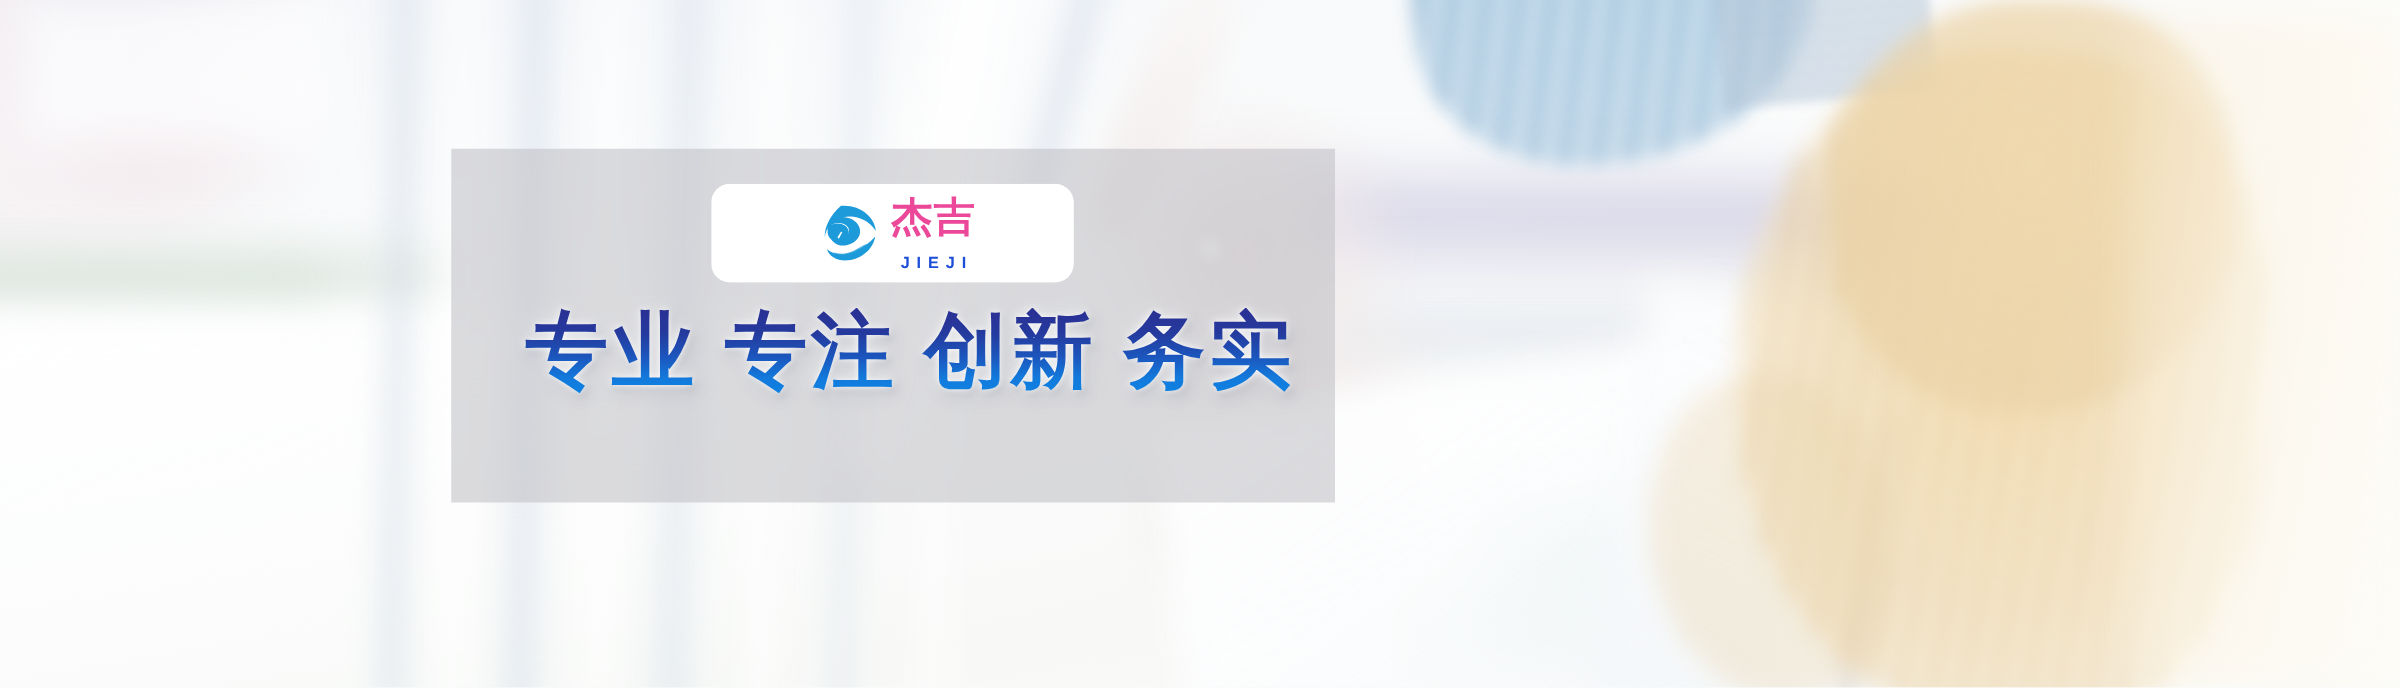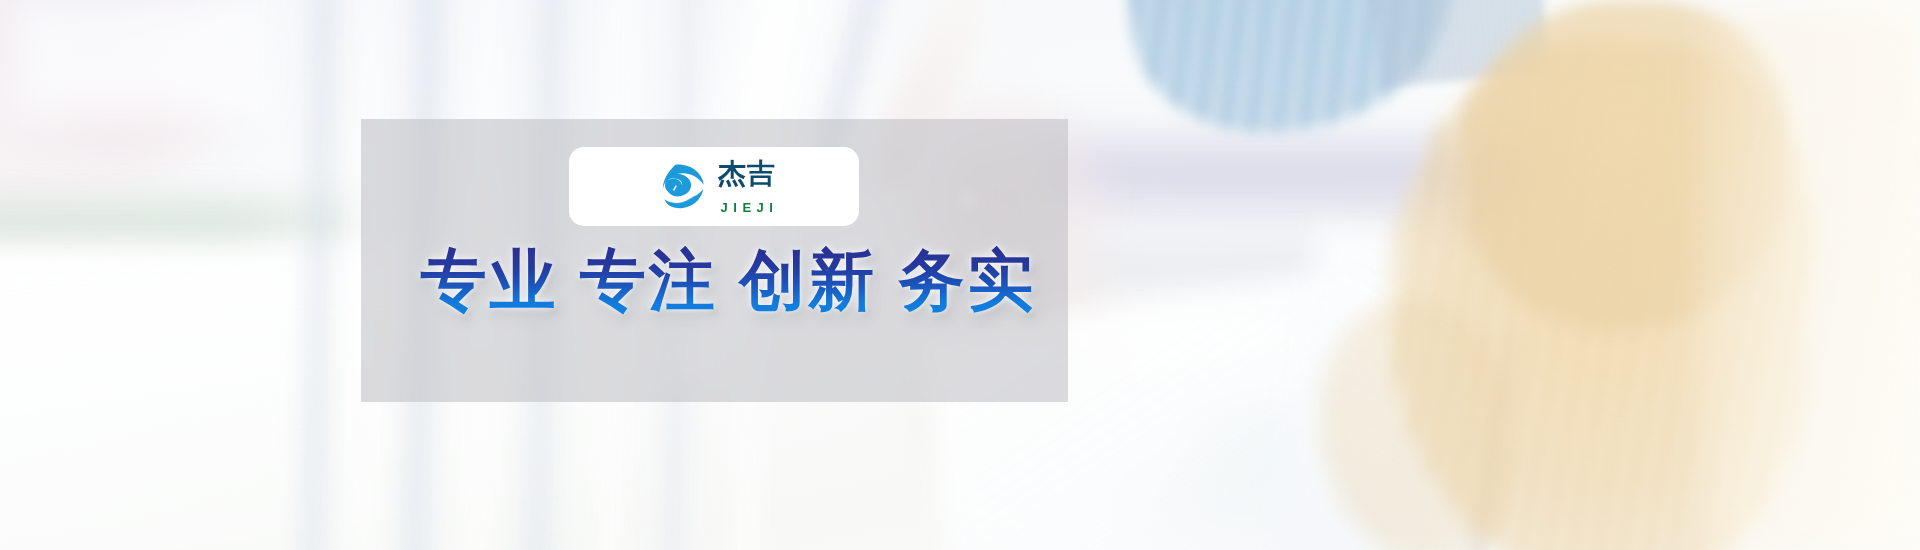--- a/index.html
+++ b/index.html
@@ -306,31 +306,31 @@
     border-radius: 15px;
     display: flex;
     align-items: center;
     justify-content: center;
     gap: 10px;
   }
   .logo-mark { width: 56px; height: 56px; flex: 0 0 auto; display: block; }
   .logo-words { display: flex; flex-direction: column; align-items: center; line-height: 1; }
   .logo-cn {
     font-family: "Liberation Sans", sans-serif;
-    font-size: 28px;
+    font-size: 33px;
     font-weight: 700;
-    color: #0c4a6e;
+    color: #ec4899;
     letter-spacing: 1px;
     line-height: 1;
   }
   .logo-en {
     font-family: "Liberation Sans", sans-serif;
     font-size: 13px;
     font-weight: 700;
-    color: #15803d;
+    color: #1d4ed8;
     letter-spacing: 5.5px;
     margin-top: 13px;
     margin-left: 5px;
     line-height: 1;
   }
 
   
   .slogan-wrap {
     position: absolute;
     left: 361px;

